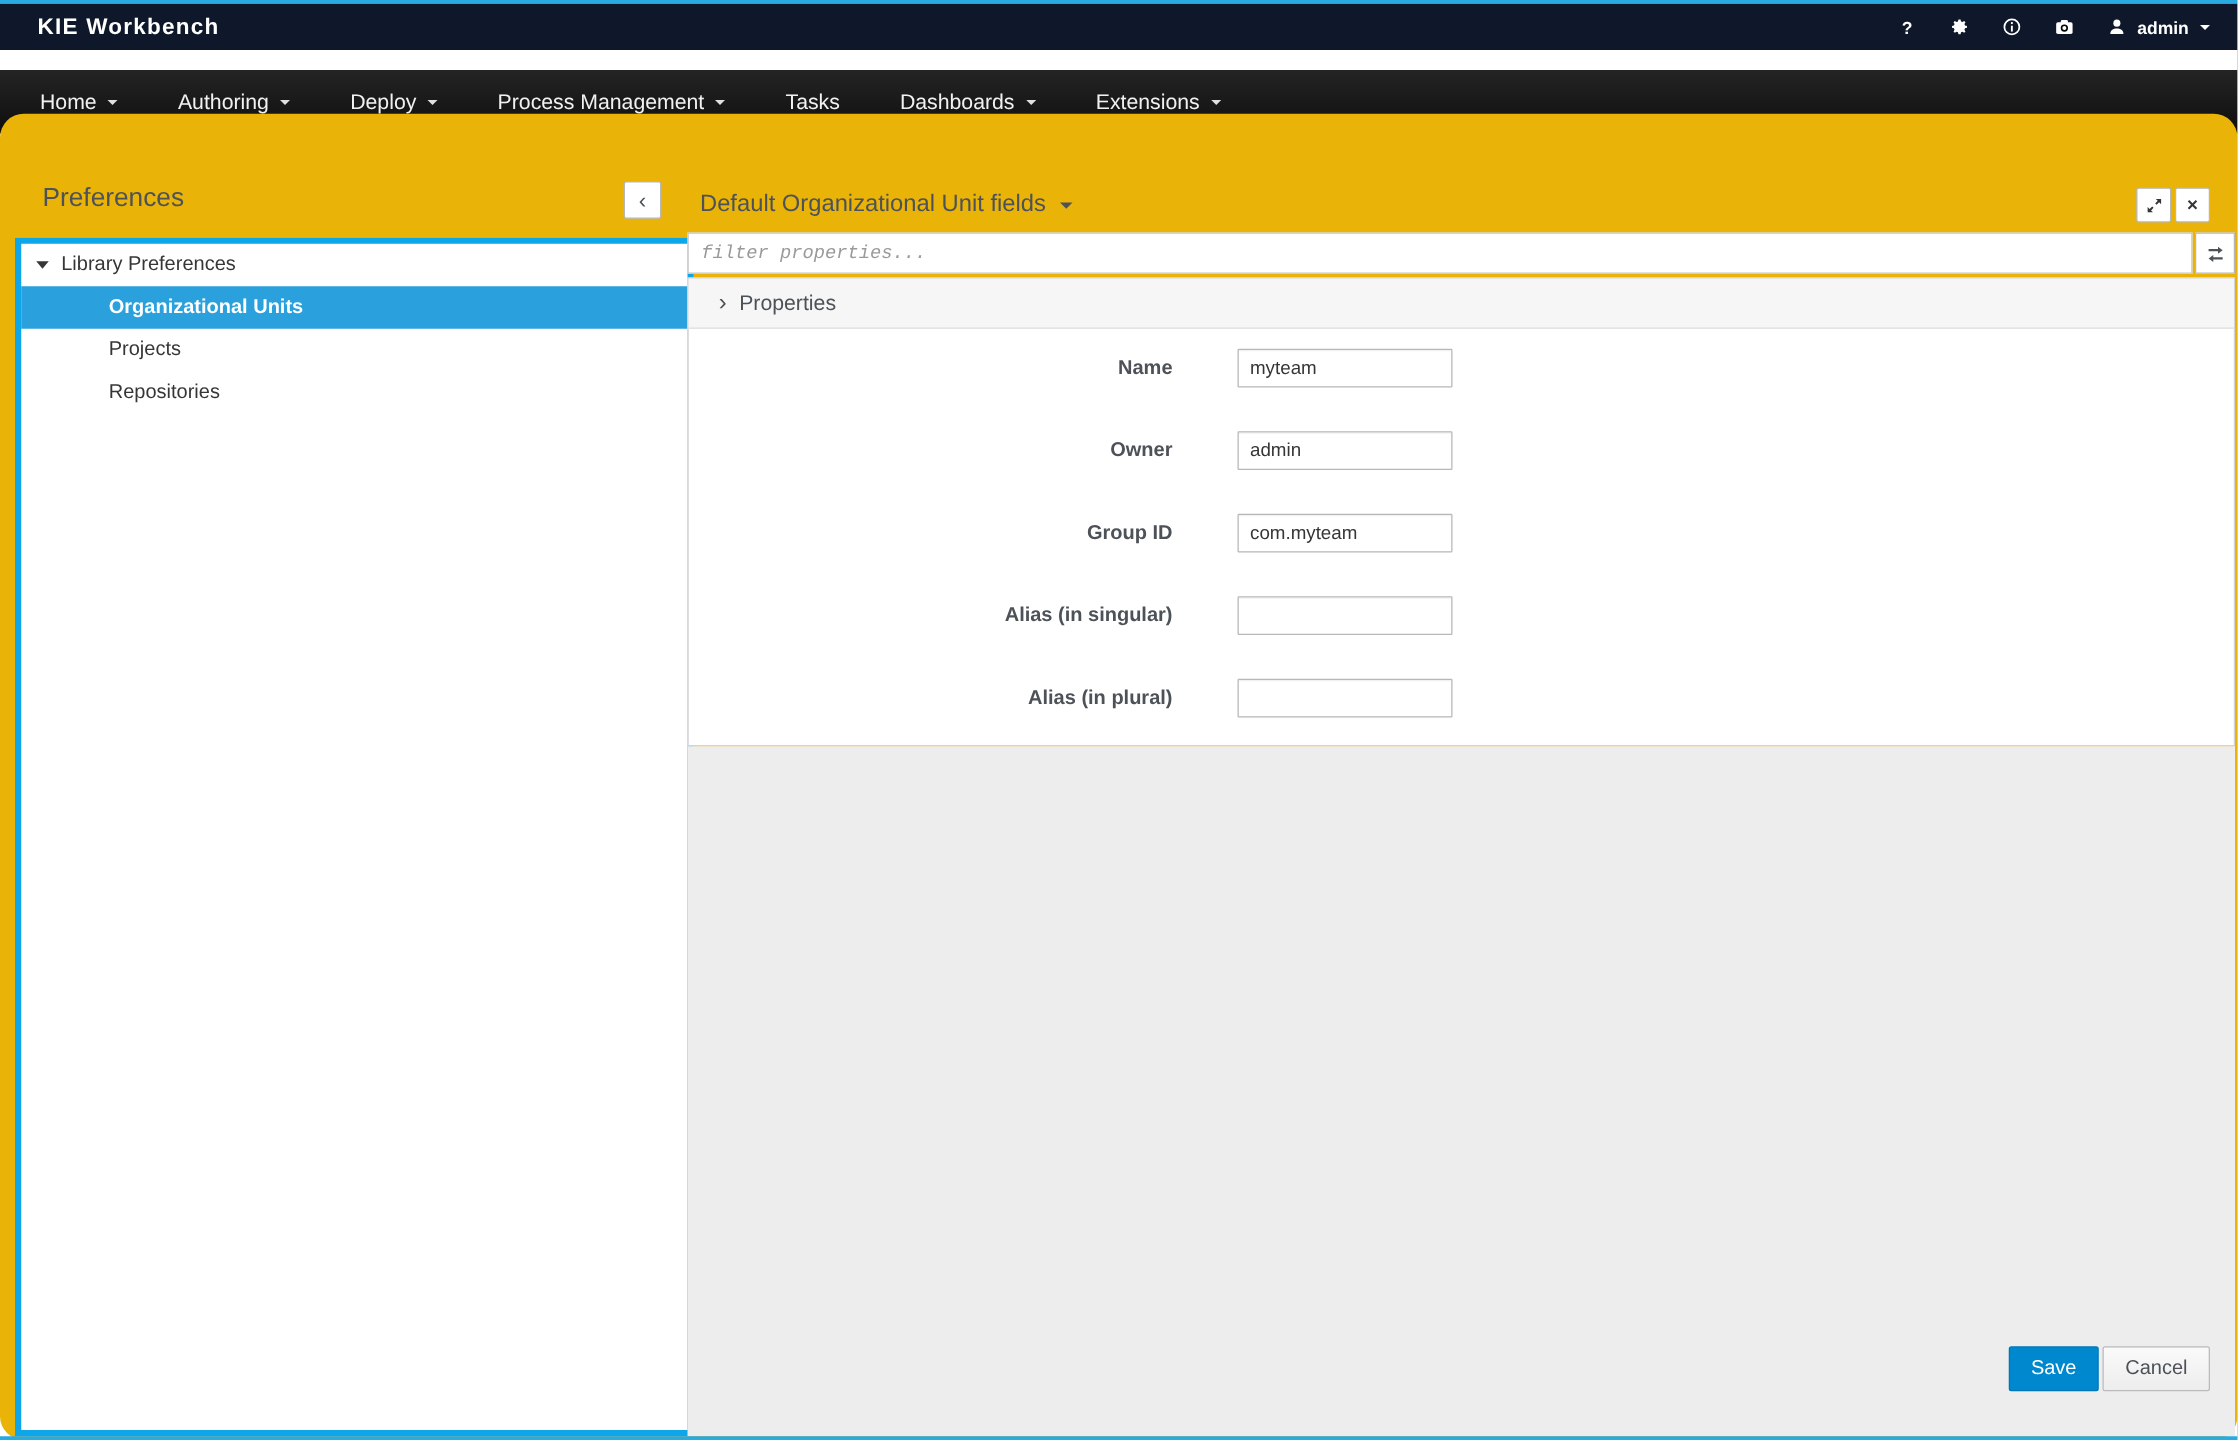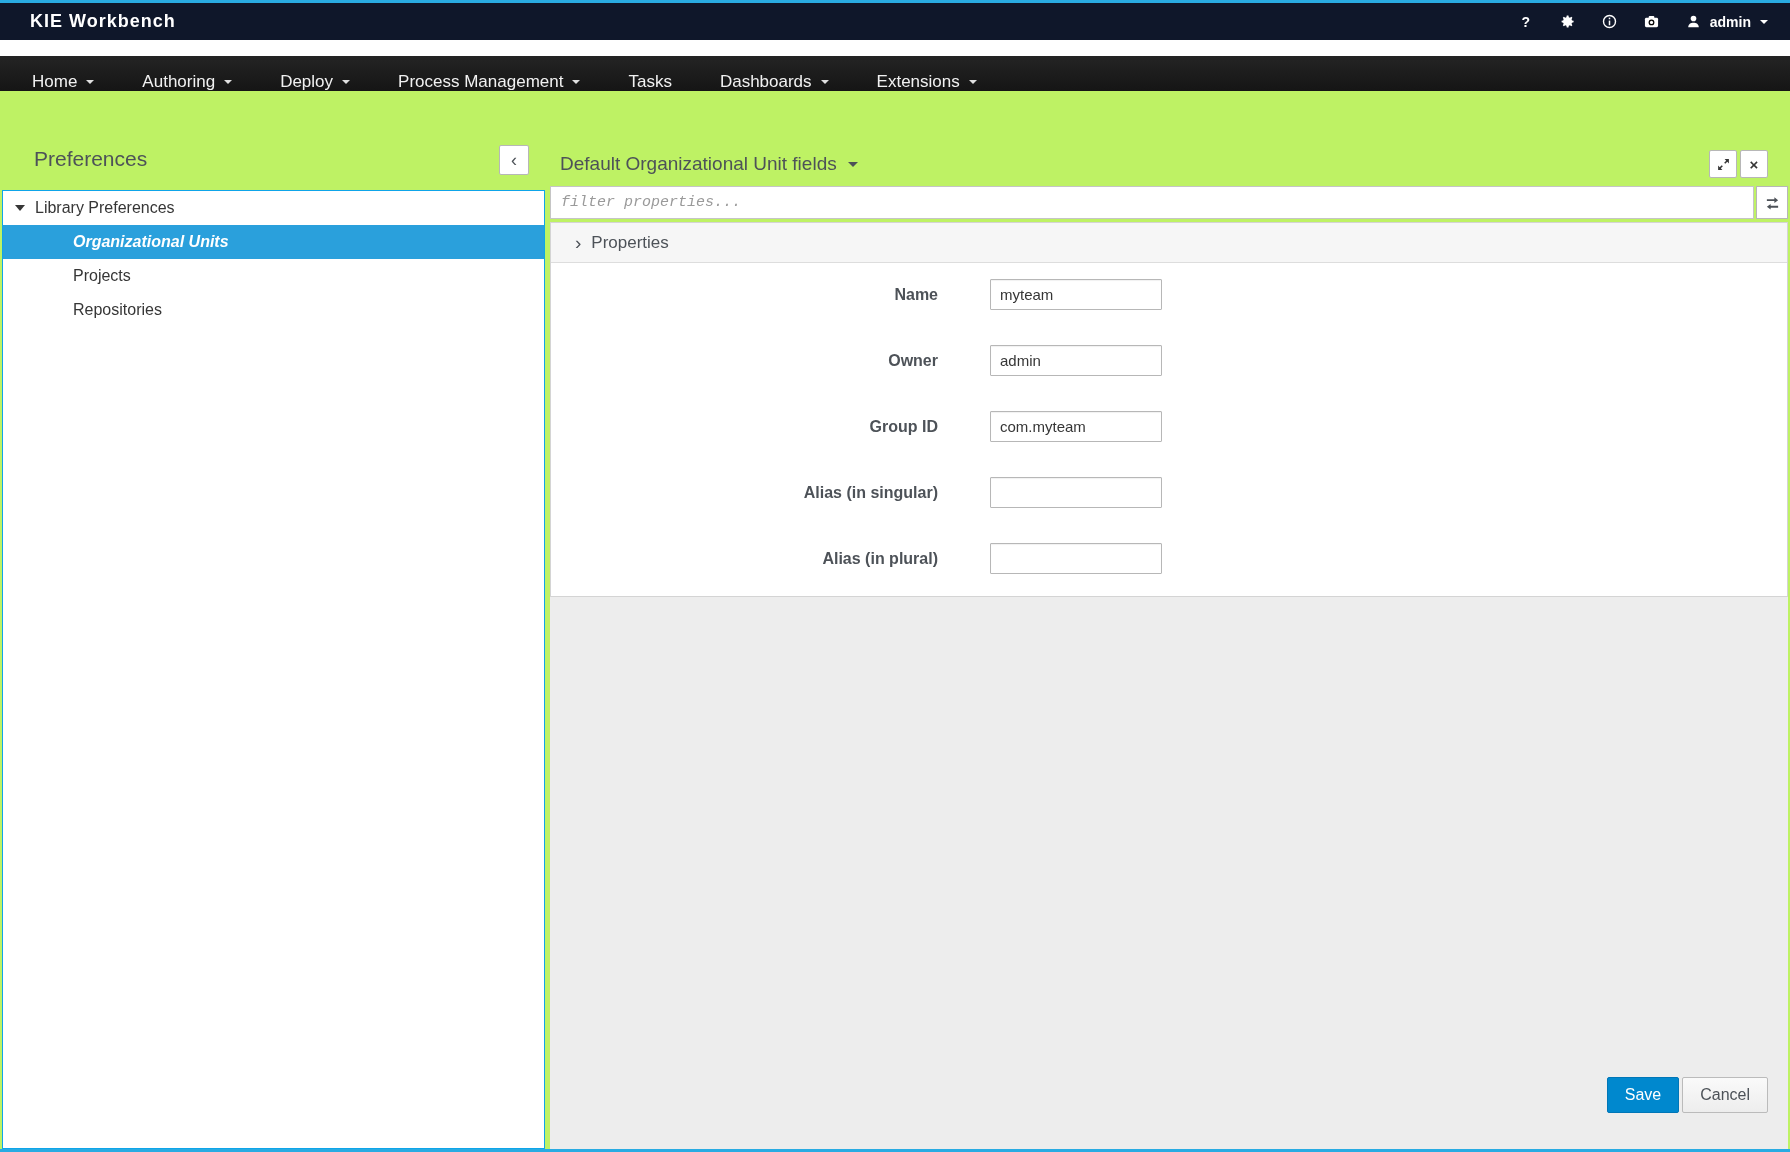--- a/index.html
+++ b/index.html
@@ -41,46 +41,46 @@
     background:linear-gradient(#242424,#0e0e0e);
     display:flex; align-items:stretch; padding-left:8px;
   }
   .nav-item {
     display:flex; align-items:center; gap:7px; padding:0 24px;
     color:#f1f1f1; font-size:17px; cursor:pointer; text-decoration:none;
   }
   .nav-item .caret { border-top-color:#e0e0e0; }
 
   
-  .workspace { position:absolute; top:91px; left:0; right:0; bottom:0; background:#bef264; }
+  .workspace { position:absolute; top:91px; left:0; right:0; bottom:0; background:#eab308;border-radius:19px; }
 
   .sidebar-title { position:absolute; left:34px; top:56px; font-size:21px; color:#4d5258; }
   .collapse-btn {
     position:absolute; left:499px; top:54px; width:30px; height:30px;
     background:#fff; border:1px solid #b7b7b7; border-radius:2px; cursor:pointer;
     font-size:18px; line-height:26px; color:#4d5258; text-align:center; padding:0;
   }
 
   .sidebar-panel {
-    position:absolute; left:2px; top:99px; width:543px; bottom:3px;
-    background:#fff; border:1px solid #0ea5e9;
+    position:absolute; left:12px; top:99px; width:543px; bottom:3px;
+    background:#fff; border:5px solid #0ea5e9;
   }
   .tree-root {
     display:flex; align-items:center; height:34px; padding-left:12px;
     font-size:16px; color:#363636; cursor:pointer;
   }
   .tree-root .tree-caret {
     width:0; height:0; border-left:5px solid transparent; border-right:5px solid transparent;
     border-top:6px solid #363636; margin-right:10px;
   }
   .tree-item {
     display:flex; align-items:center; height:34px; padding-left:70px;
     font-size:16px; color:#363636; cursor:pointer;
   }
-  .tree-item.selected { background:#2aa0dc; color:#fff; font-weight:bold;font-style:italic; }
+  .tree-item.selected { background:#2aa0dc; color:#fff; font-weight:bold; }
 
   
   .main-panel {
     position:absolute; left:550px; right:2px; top:55px; bottom:3px;
     display:flex; flex-direction:column;
   }
   .main-header { height:36px; display:flex; align-items:center; padding-left:10px; }
   .main-title { font-size:19px; color:#4d5258; display:flex; align-items:center; gap:9px; cursor:pointer; }
   .main-title .caret { border-top-color:#4d5258; border-left-width:5px; border-right-width:5px; border-top-width:5px; }
   .win-btns { margin-left:auto; display:flex; gap:3px; padding-right:20px; }

